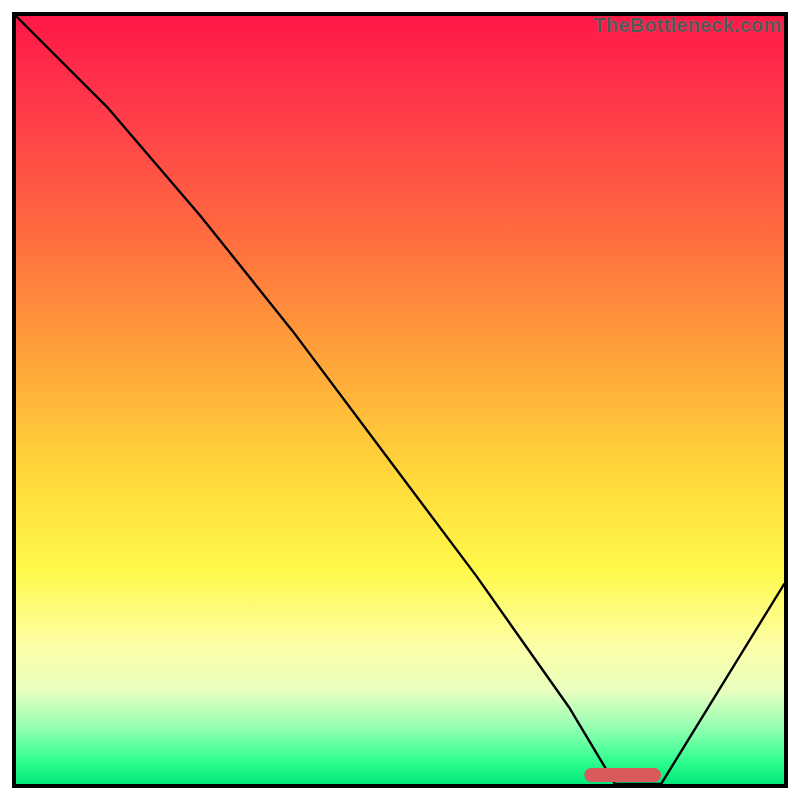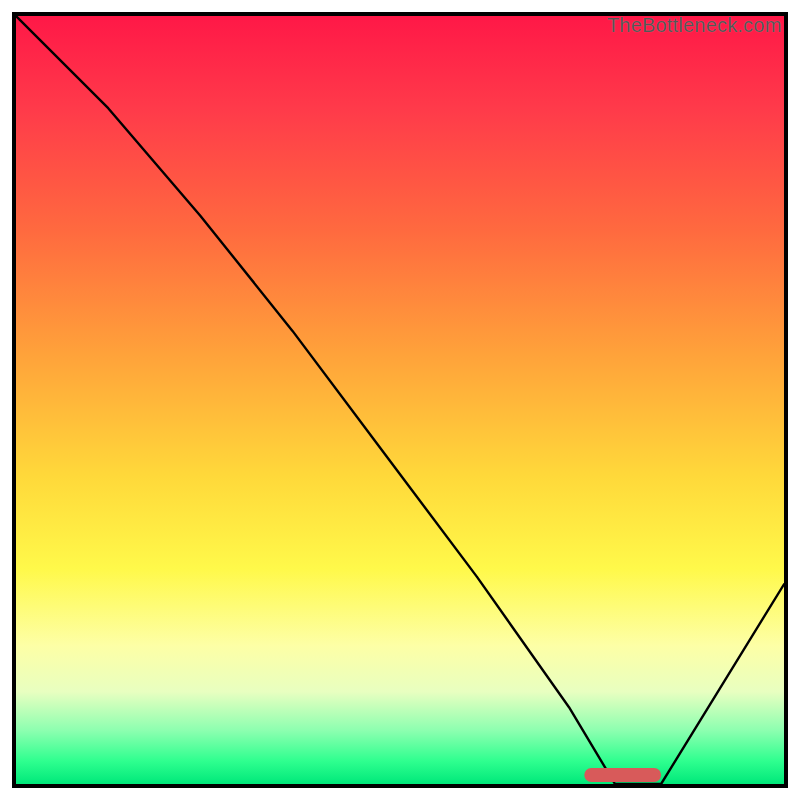--- a/index.html
+++ b/index.html
@@ -40,21 +40,21 @@
       #2fff8f 97%,
       #00e87a 100%
     );
   }
   .watermark {
     position: absolute;
     top: -2px;
     right: 2px;
     color: #555;
     font-size: 20px;
-    font-weight: 400;
+    font-weight: 700;
     letter-spacing: 0.2px;
     text-shadow: 0 0 1px rgba(255,255,255,0.4);
   }
   svg.overlay {
     position: absolute;
     left: 0;
     top: 0;
     width: 100%;
     height: 100%;
   }

